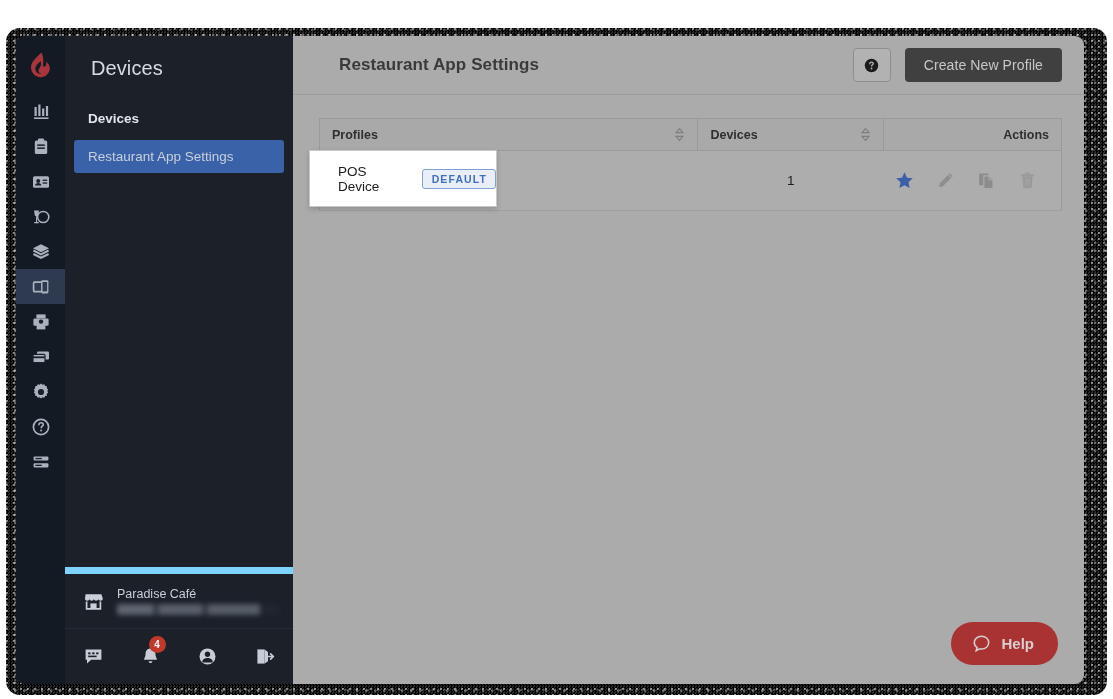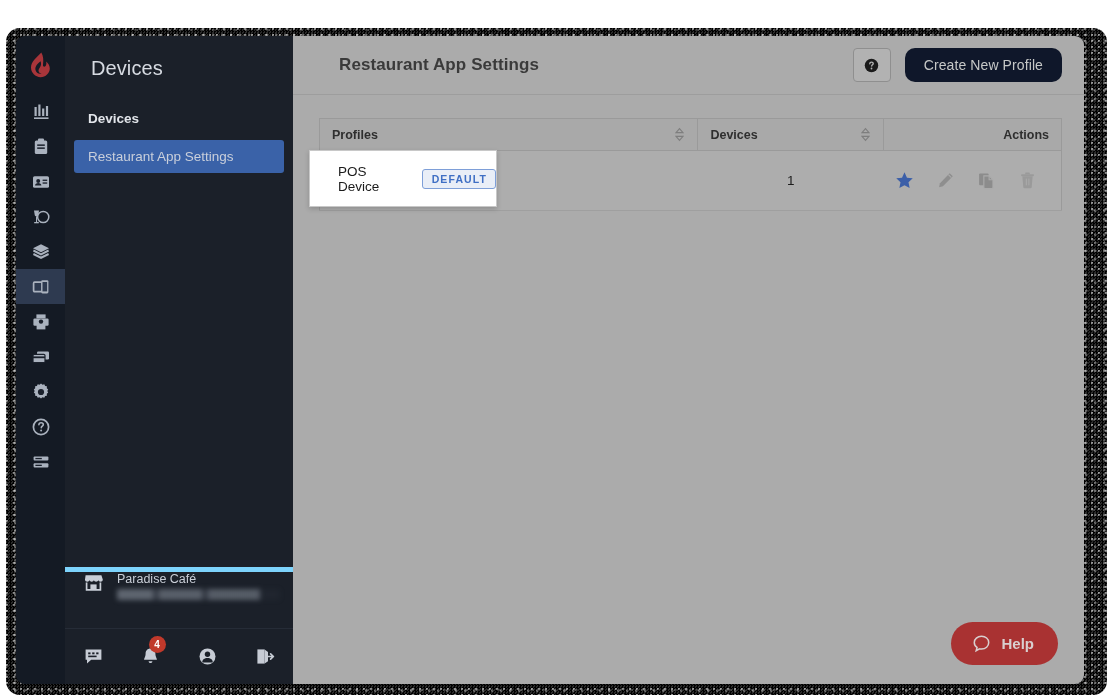--- a/index.html
+++ b/index.html
@@ -96,23 +96,23 @@
   }
   .nav-item.active {
     background: #3a62a8;
     color: #c9cfdb;
   }
   .nav-item.plain { color: #e2e5ea; font-weight: bold; }
 
   #sidebar-spacer { flex: 1 1 auto; }
 
   #shop-block {
-    border-top: 5px solid #7dd3fc;
+    border-top: 7px solid #7dd3fc;
     height: 61px;
-    display: flex; 
+    display: flex; align-items: center;
     padding-left: 18px;
     gap: 13px;
   }
   #shop-icon { color: #c9ced7; display:flex; }
   #shop-text { display: flex; flex-direction: column; gap: 3px; }
   #shop-name { color: #c9ced7; font-size: 12.5px; }
   #shop-sub {
     height: 11px; width: 163px;
     border-radius: 2px;
     background: linear-gradient(90deg,
@@ -170,25 +170,25 @@
   }
   #help-square {
     width: 38px; height: 34px;
     background: #b2b2b2;
     border: 1px solid #8f8f8f;
     border-radius: 4px;
     display: flex; align-items: center; justify-content: center;
     color: #1b1b1b;
   }
   #create-btn {
-    background: #0f172a;
+    background: #404040;
     color: #c6c8c7;
     font-size: 14px;
     border: none;
-    border-radius: 10px;
+    border-radius: 4px;
     height: 34px;
     padding: 0 19px;
     font-family: inherit;
     letter-spacing: .1px;
   }
 
   
   #table-wrap { padding: 23px 22px 0 26px; }
   table {
     width: 100%;

